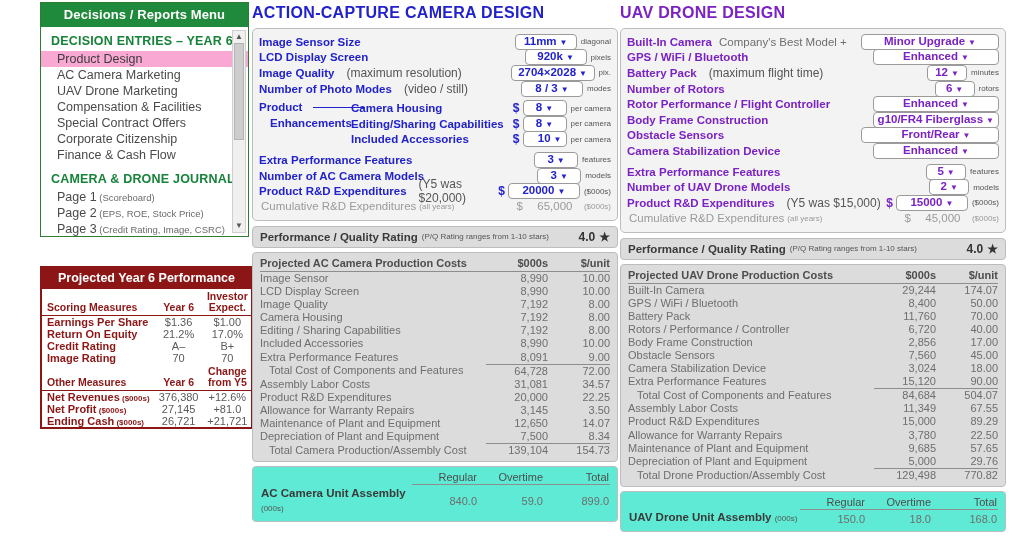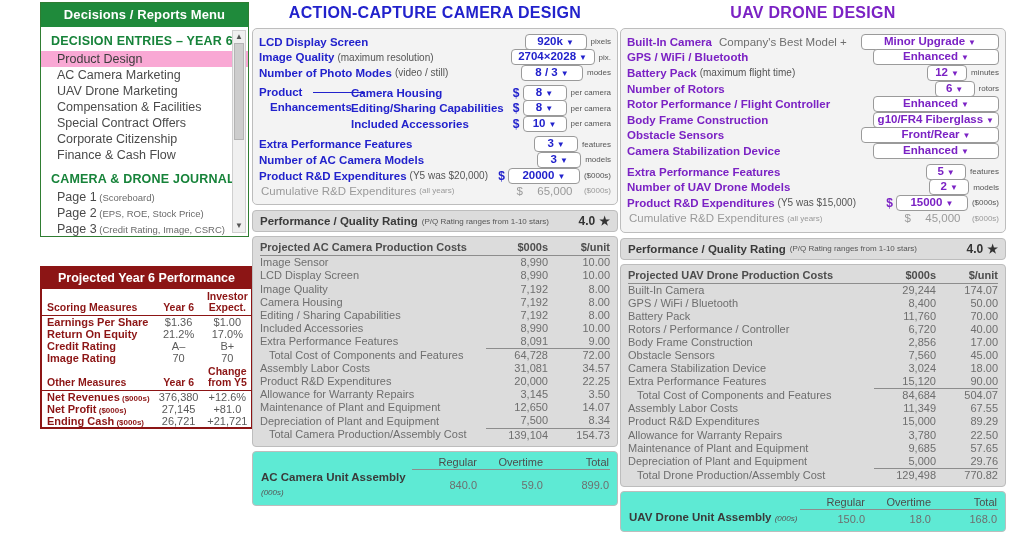--- a/index.html
+++ b/index.html
@@ -38,30 +38,30 @@
   .perf td.n{text-align:center;color:#5a5a5a;}
   .perf tr.rule td,.perf tr.rule th{border-top:1.5px solid #8c1515;}
   .perf .lbl{color:#8c1515;font-weight:bold;}
   .perf .tiny{font-size:8px;}
   .perf .hdr2{color:#8c1515;font-weight:bold;text-align:center;line-height:1.05;}
 
   
   .panel{position:absolute;top:0;}
   .panel.cam{left:252px;width:366px;}
   .panel.drn{left:620px;width:386px;}
-  .ptitle{text-align:center;font-weight:bold;font-size:16px;letter-spacing:.3px;padding:4px 0 6px;}
+  .ptitle{text-align:left;font-weight:bold;font-size:16px;letter-spacing:.3px;padding:4px 0 6px;}
   .ptitle.cam{color:#2222cc;}
   .ptitle.drn{color:#7b22c4;}
 
   .card{border:1px solid #bdbdbd;border-radius:5px;background:#f3f3f3;padding:5px 6px 6px 6px;}
   .rowline{display:flex;align-items:center;height:15.6px;}
   .rowline .lab{font-weight:bold;font-size:11.5px;white-space:nowrap;}
   .cam .lab{color:#2222cc;}
   .drn .lab{color:#7b22c4;}
-  .note{font-weight:normal;font-size:10px;color:#555;padding-left:3px;}
+  .note{font-weight:normal;font-size:12px;color:#555;padding-left:12px;}
   .spring{flex:1;}
   .unit{font-size:8px;color:#555;padding-left:4px;white-space:nowrap;}
   .dollar{font-weight:bold;font-size:12px;padding-right:3px;}
   .cam .dollar{color:#2222cc;}
   .drn .dollar{color:#7b22c4;}
 
   .dd{
     display:inline-block;border:1px solid #9a9a9a;border-radius:4px;background:#fff;
     font-weight:bold;font-size:11.5px;text-align:center;line-height:13px;
     padding:0 4px;min-width:28px;white-space:nowrap;
@@ -92,21 +92,21 @@
   .costs tr.hdr th{border-bottom:1.2px solid #8d8d8d;}
   .costs tr.sum td{padding-left:9px;}
   .costs tr.sum td.n{border-top:1.2px solid #8d8d8d;}
 
   .asm{margin-top:4px;border:1px solid #bdbdbd;border-radius:4px;background:#5eead4;padding:3px 7px 4px 7px;}
   .asm table{width:100%;border-collapse:collapse;font-size:11px;color:#6e6e6e;}
   .asm th{font-size:11px;color:#4d4d4d;font-weight:normal;text-align:right;width:64px;padding-bottom:1px;border-bottom:1.2px solid #8d8d8d;}
   .asm th.blank{border-bottom:none;text-align:left;width:auto;}
   .asm td{text-align:right;line-height:14px;}
   .asm td.lb{text-align:left;font-weight:bold;color:#3a3a3a;font-size:11.5px;}
-  .asm td.lb .sm{font-weight:normal;font-size:8px;color:#555;font-style:italic;}
+  .asm td.lb .sm{font-weight:normal;font-size:8px;color:#555;}
 
   .enh-wrap{position:relative;margin-top:4px;}
   .enh-left{position:absolute;left:0;top:0;width:88px;font-weight:bold;font-size:11.5px;color:#2222cc;line-height:15.6px;}
   .enh-left .l2{padding-left:11px;}
   .enh-line{position:absolute;left:54px;top:7px;width:52px;height:0;border-top:1.6px solid #2222cc;}
   .enh-rows{margin-left:92px;}
 </style>
 </head>
 <body>
 
@@ -202,20 +202,26 @@
           </tr>
         </tbody>
     </table>
   </div>
 
   <div class="panel cam">
     <div class="ptitle cam">ACTION-CAPTURE CAMERA DESIGN</div>
     <div class="card">
       <div id="cam-fields">
           <div class="rowline">
+            <span class="lab">Image Sensor Size</span>
+            <span class="spring"></span>
+            <span class="dd" style="min-width: 52px;"><span>11mm</span><span class="car">▼</span></span>
+            <span class="unit">diagonal</span>
+          </div>
+          <div class="rowline">
             <span class="lab">LCD Display Screen</span>
             <span class="spring"></span>
             <span class="dd" style="min-width: 52px;"><span>920k</span><span class="car">▼</span></span>
             <span class="unit">pixels</span>
           </div>
           <div class="rowline">
             <span class="lab">Image Quality</span>
             <span class="note">(maximum resolution)</span>
             <span class="spring"></span>
             <span class="dd" style="min-width: 74px;"><span>2704×2028</span><span class="car">▼</span></span>
@@ -247,21 +253,21 @@
               <span class="lab">Editing/Sharing Capabilities</span>
               <span class="spring"></span>
               <span class="dollar">$</span>
               <span class="dd" style="min-width: 34px;"><span>8</span><span class="car">▼</span></span>
               <span class="unit">per camera</span>
             </div>
             <div class="rowline">
               <span class="lab">Included Accessories</span>
               <span class="spring"></span>
               <span class="dollar">$</span>
-              <span class="dd" style="min-width: 34px;"><span>10</span><span class="car">▼</span></span>
+              <span class="dd" style="min-width: 34px; text-align: right;"><span>10</span><span class="car">▼</span></span>
               <span class="unit">per camera</span>
             </div>
           </div>
       </div>
       <div style="height:5px"></div>
       <div id="cam-tail">
           <div class="rowline">
             <span class="lab">Extra Performance Features</span>
             <span class="spring"></span>
             <span class="dd" style="min-width: 34px;"><span>3</span><span class="car">▼</span></span>

